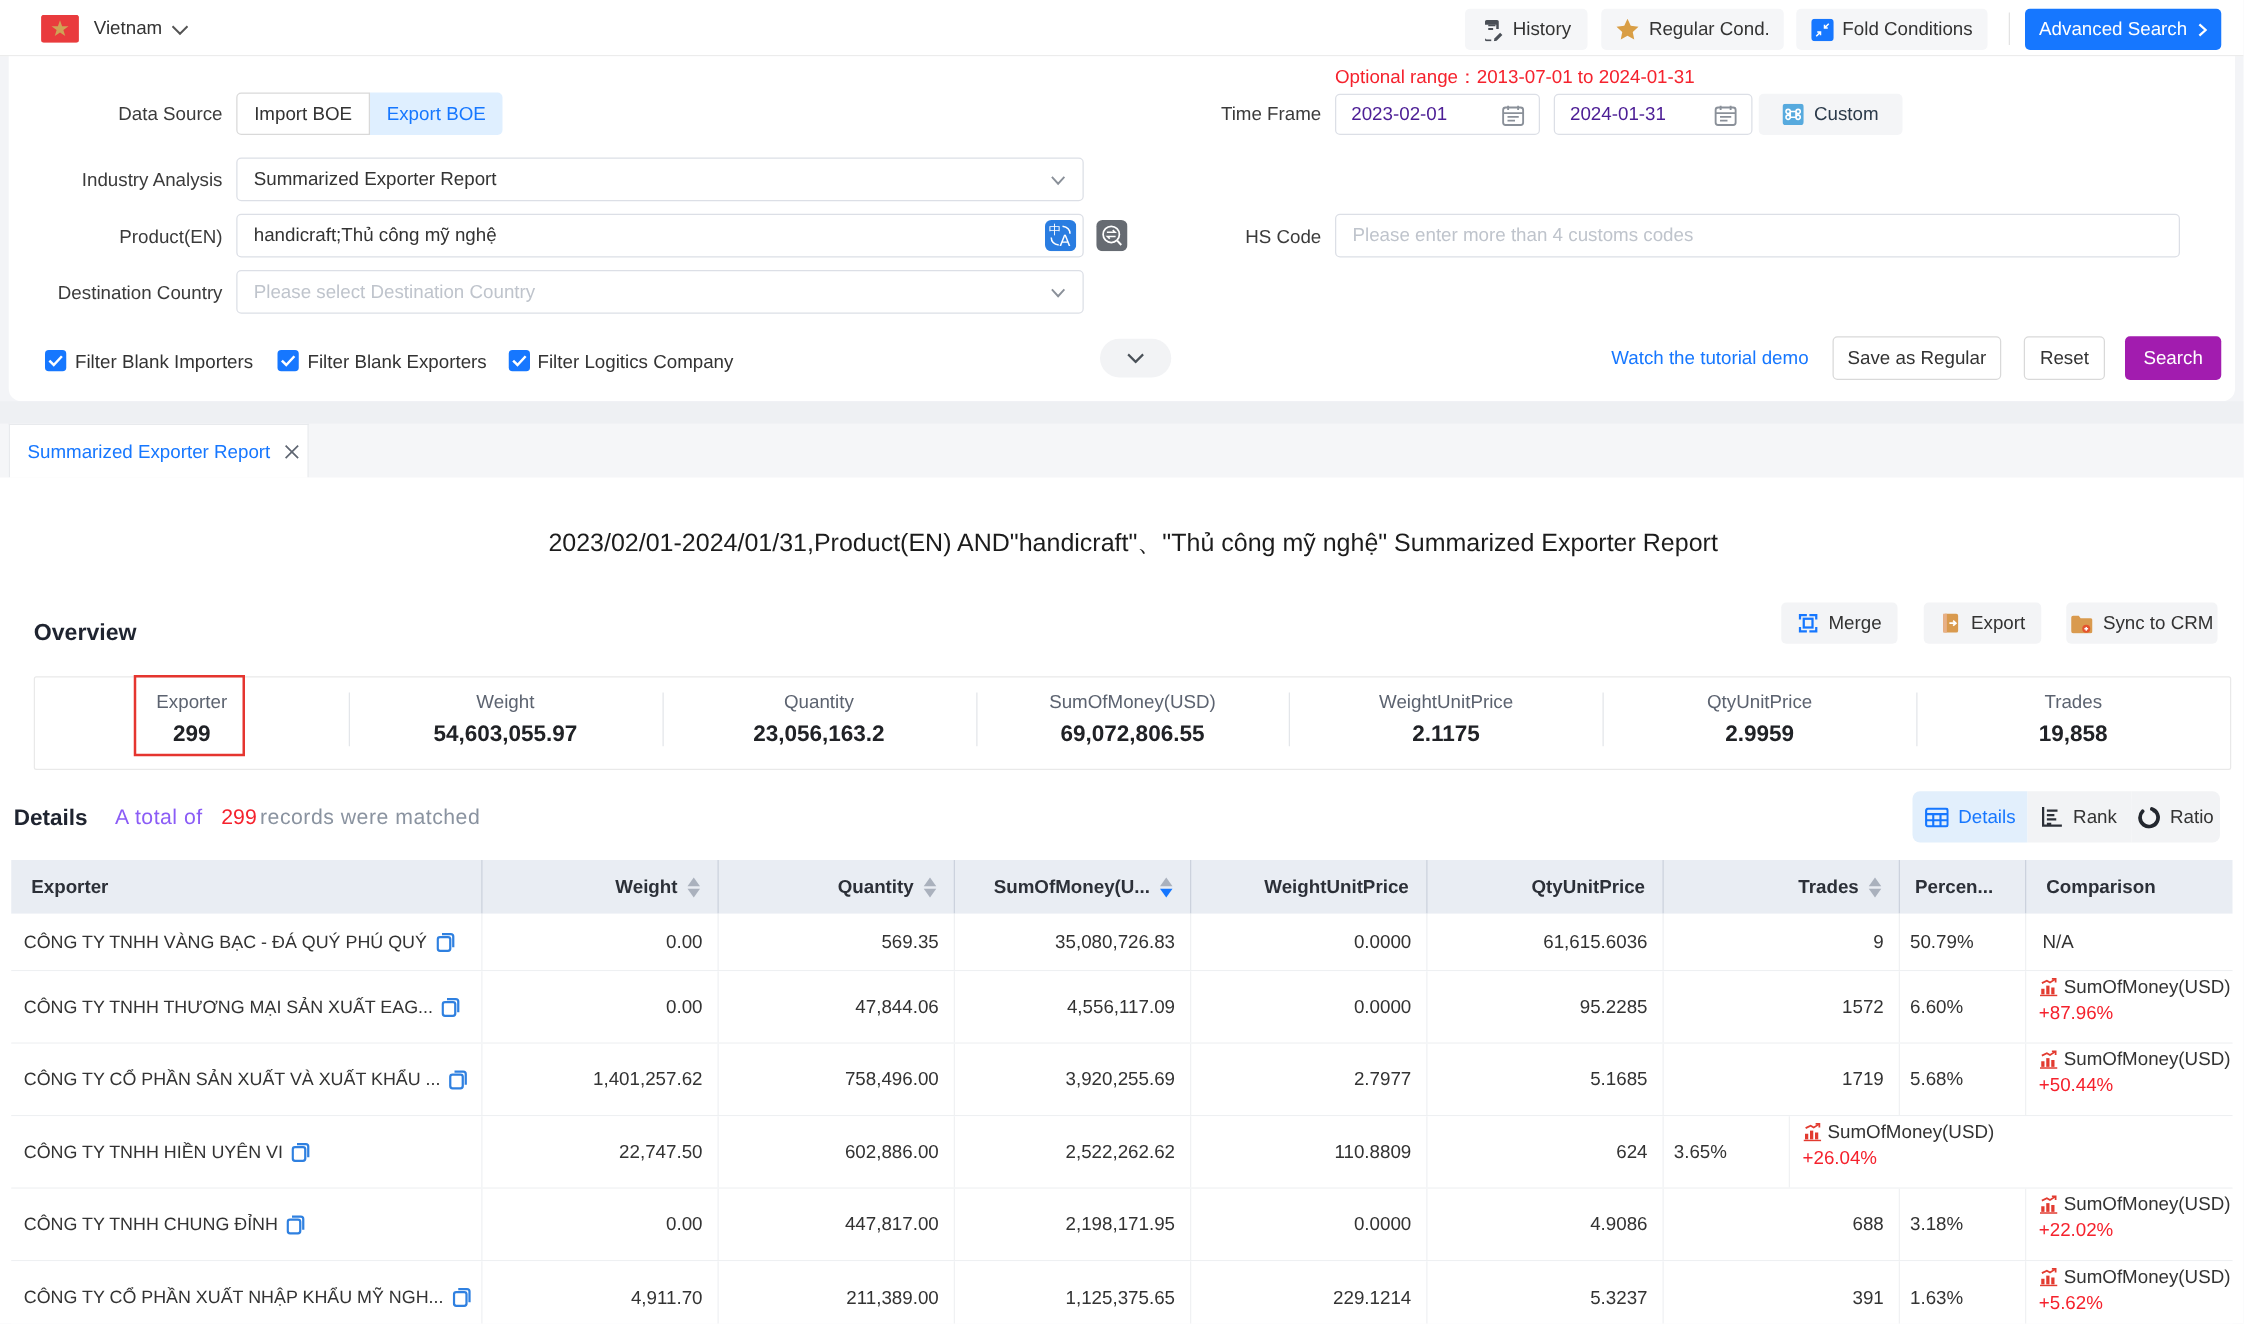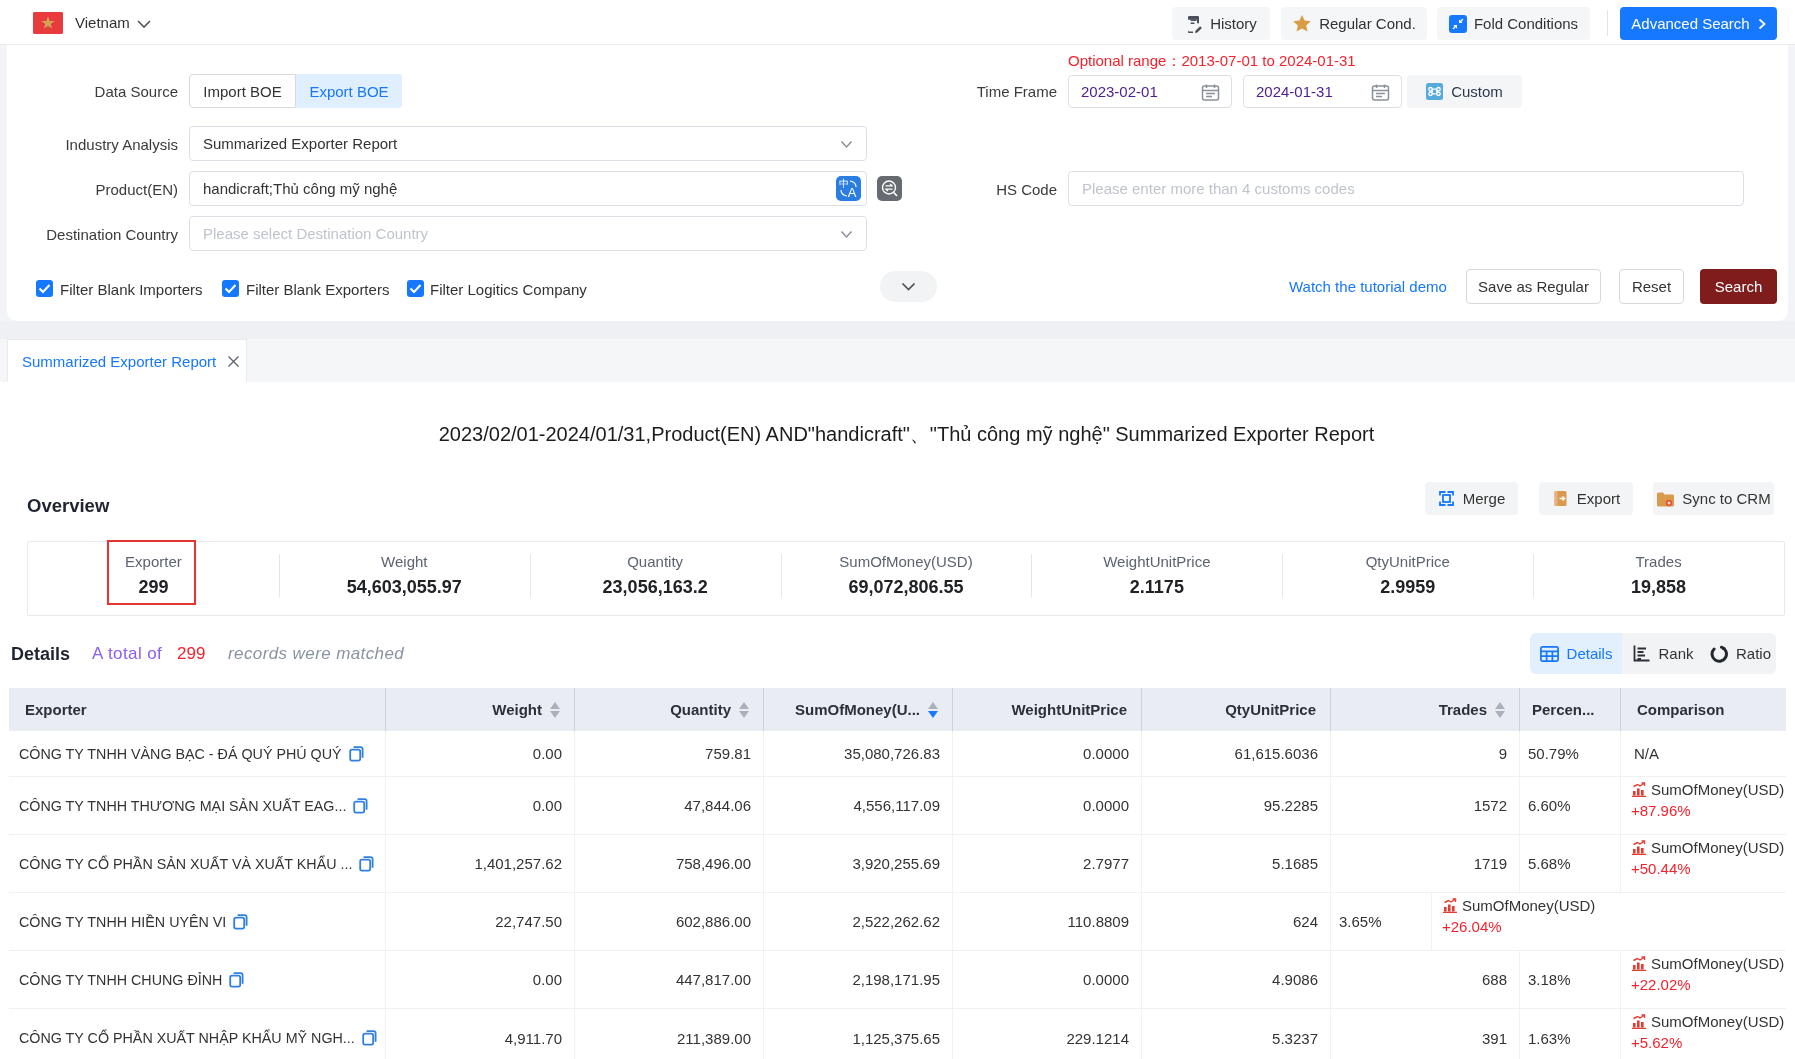--- a/index.html
+++ b/index.html
@@ -23,21 +23,21 @@
 #importboe { left:189px; top:74px; width:107px; height:34px; border:1px solid #d9d9d9; border-radius:4px 0 0 4px; background:#fff; color:#333; font-size:15px; display:flex; align-items:center; justify-content:center; }
 #exportboe { left:296px; top:74px; width:106px; height:34px; border-radius:0 4px 4px 0; background:#dfefff; color:#1677ff; font-size:15px; display:flex; align-items:center; justify-content:center; }
 .cbx { position:absolute; width:17px; height:17px; background:#1677ff; border-radius:3px; }
 .cblabel { position:absolute; font-size:15px; color:#333; }
 #redrange { left:1068px; top:52px; font-size:15px; color:#f5222d; }
 .datebox { position:absolute; top:75px; height:33px; border:1px solid #dcdfe6; border-radius:4px; background:#fff; font-size:15px; color:#4c1d95; display:flex; align-items:center; padding-left:12px; }
 #custombtn { left:1407px; top:75px; width:115px; height:33px; background:#f4f5f7; border-radius:4px; display:flex; align-items:center; justify-content:center; gap:8px; font-size:15px; color:#2b3a4a; }
 #morechev { left:880px; top:271px; width:57px; height:31px; background:#f2f3f5; border-radius:16px; display:flex; align-items:center; justify-content:center; }
 #tutorial { left:1289px; top:278px; font-size:15px; color:#1677ff; }
 .formbtn { position:absolute; top:269px; height:35px; border:1px solid #d9d9d9; border-radius:4px; background:#fff; font-size:15px; color:#333; display:flex; align-items:center; justify-content:center; }
-#searchbtn { left:1700px; top:269px; width:77px; height:35px; background:#7f1d1d; border-radius:4px; color:#fff; font-size:15px; display:flex; align-items:center; justify-content:center; border:none; }
+#searchbtn { left:1700px; top:269px; width:77px; height:35px; background:#a21caf; border-radius:4px; color:#fff; font-size:15px; display:flex; align-items:center; justify-content:center; border:none; }
 
 
 #graygap { left:0; top:321px; width:1795px; height:18px; background:#eef0f3; }
 #tabrow { left:0; top:339px; width:1795px; height:43px; background:#f5f6f8; }
 #tab1 { left:7px; top:339px; width:240px; height:43px; background:#fff; border:1px solid #e8eaed; border-bottom:none; display:flex; align-items:center; }
 #content { left:0; top:382px; width:1795px; height:677px; background:#fff; }
 
 
 #rtitle { top:421px; left:9px; width:1795px; text-align:center; font-size:20px; color:#1c1c1c; }
 #ovtitle { left:27px; top:495px; font-size:18.5px; font-weight:bold; color:#1f2430; }
@@ -236,21 +236,21 @@
     <div class="statcol">
         <div class="statlabel">Trades</div>
         <div class="statval">19,858</div>
       </div>
   </div>
   <div class="abs" id="redbox"></div>
 
   <div class="abs" id="dettitle">Details</div>
   <div class="abs" style="left:92px;top:644px;font-size:17px;color:#8b5cf6;letter-spacing:0.4px;">A total of</div>
   <div class="abs" style="left:177px;top:644px;font-size:17px;color:#f5222d;">299</div>
-  <div class="abs" style="left:228px;top:644px;font-size:17px;color:#8a93a0;letter-spacing:0.4px;font-style:italic;">records were matched</div>
+  <div class="abs" style="left:208px;top:644px;font-size:17px;color:#8a93a0;letter-spacing:0.4px;">records were matched</div>
   <div class="segbtn" style="left:1530px;width:92px;background:#e2effc;color:#1677ff;border-radius:6px 0 0 6px;"><svg width="19" height="16" viewBox="0 0 19 16">
         <rect x="0.9" y="0.9" width="17.2" height="14.2" rx="1.6" fill="none" stroke="#1677ff" stroke-width="1.7"></rect>
         <path d="M0.9 5.3 H18.1 M0.9 10.2 H18.1 M6.6 5.3 V15.1 M12.4 5.3 V15.1" stroke="#1677ff" stroke-width="1.7"></path>
       </svg> Details</div>
   <div class="segbtn" style="left:1622px;width:83px;background:#f2f3f5;color:#333;"><svg width="17" height="17" viewBox="0 0 17 17">
         <path d="M1.5 0.5 V15.5 H16.5" stroke="#2c3038" stroke-width="1.8" fill="none"></path>
         <path d="M4.5 3.5 H13 M4.5 7 H10.5 M4.5 10.5 H12 M4.5 14 H8" stroke="#2c3038" stroke-width="1.8"></path>
       </svg> Rank</div>
   <div class="segbtn" style="left:1705px;width:71px;background:#f2f3f5;color:#333;border-radius:0 6px 6px 0;"><svg width="18" height="18" viewBox="0 0 18 18">
         <path d="M11.5 2.2 A7.2 7.2 0 1 1 4.1 4.0" stroke="#23272e" stroke-width="3" fill="none" stroke-linecap="round"></path>
@@ -280,21 +280,21 @@
     <div class="th" style="width:101px;padding-left:12px;">Percen...</div>
     <div class="th" style="width:166px;padding-left:16px;">Comparison</div>
   </div>
 
   <div class="trow" style="top:731px;height:46px;">
     <div class="td" style="width:376px;padding-left:10px;gap:7px;font-size:14.3px;">CÔNG TY TNHH VÀNG BẠC - ĐÁ QUÝ PHÚ QUÝ <svg width="15" height="16" viewBox="0 0 15 16" style="flex:none">
           <rect x="1.2" y="3.6" width="10" height="11" rx="1.8" fill="none" stroke="#2f80e0" stroke-width="1.8"></rect>
           <path d="M4.6 1.2 h7 a2 2 0 0 1 2 2 v8.6" stroke="#2f80e0" stroke-width="1.8" fill="none"></path>
         </svg></div>
     <div class="td num" style="width:189px;">0.00</div>
-    <div class="td num" style="width:189px;">759.81</div>
+    <div class="td num" style="width:189px;">569.35</div>
     <div class="td num" style="width:189px;">35,080,726.83</div>
     <div class="td num" style="width:189px;">0.0000</div>
     <div class="td num" style="width:189px;">61,615.6036</div>
     <div class="td num" style="width:189px;">9</div>
     <div class="td" style="width:101px;padding-left:8px;">50.79%</div>
     <div class="td" style="width:166px;padding-left:13px;">N/A</div>
   </div>
   <div class="trow" style="top:777px;height:58px;">
     <div class="td" style="width:376px;padding-left:10px;gap:7px;font-size:14.3px;">CÔNG TY TNHH THƯƠNG MẠI SẢN XUẤT EAG... <svg width="15" height="16" viewBox="0 0 15 16" style="flex:none">
           <rect x="1.2" y="3.6" width="10" height="11" rx="1.8" fill="none" stroke="#2f80e0" stroke-width="1.8"></rect>

